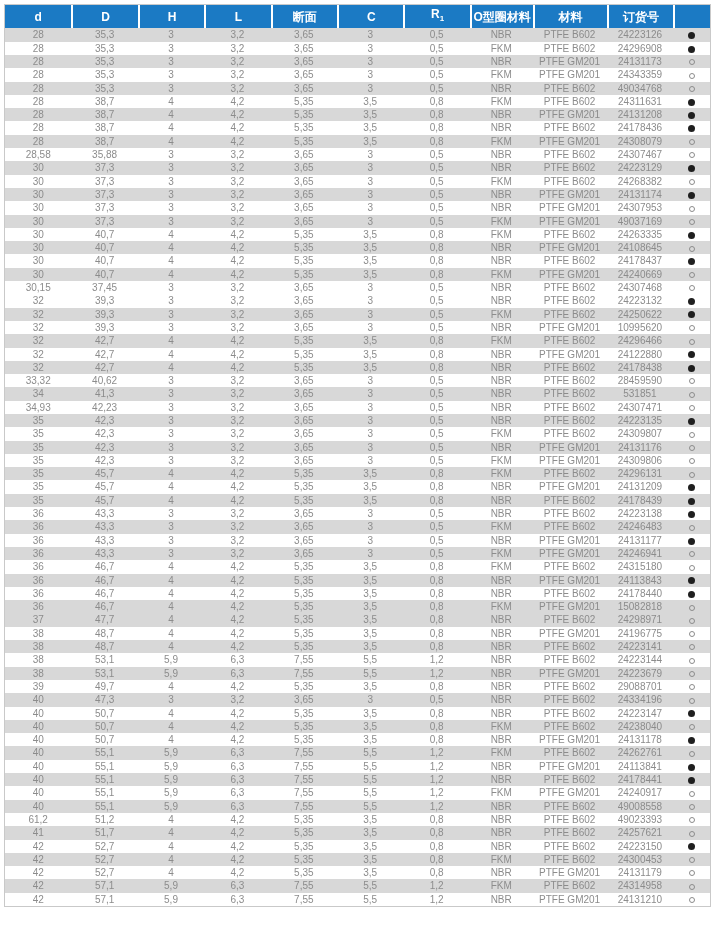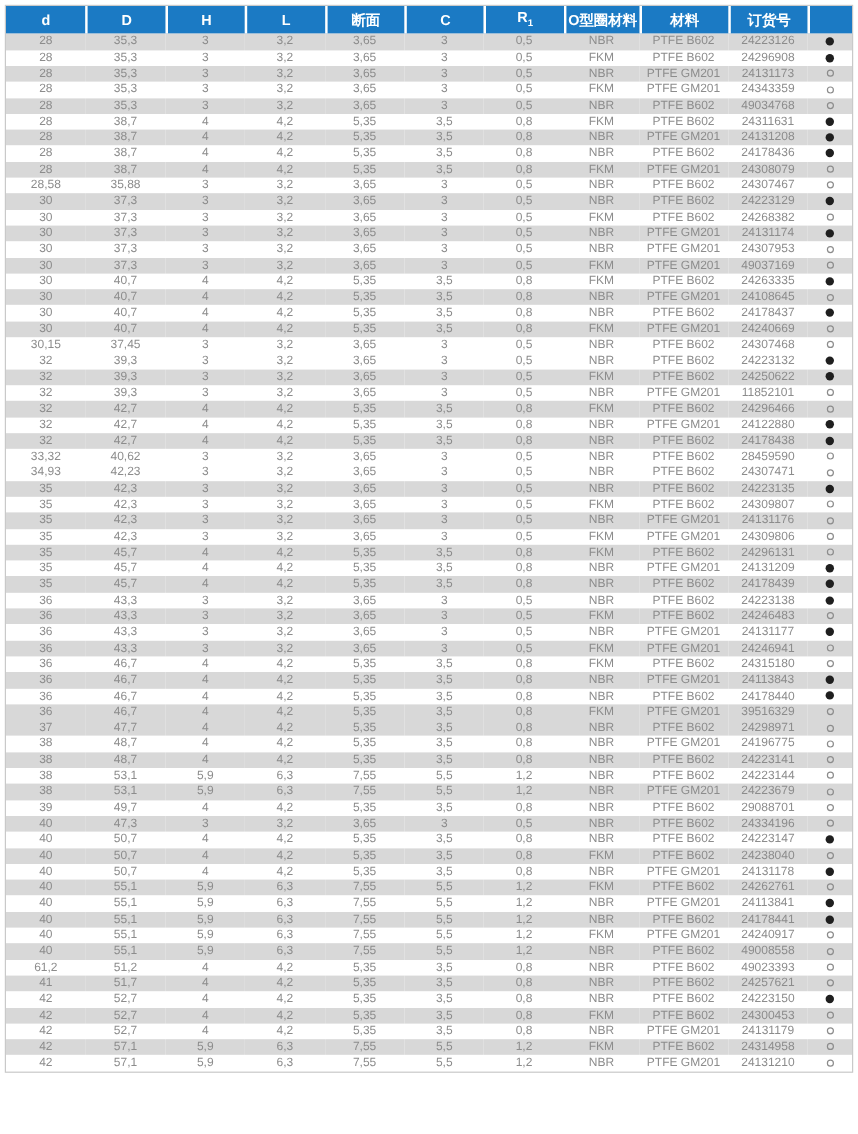--- a/index.html
+++ b/index.html
@@ -367,21 +367,21 @@
         <tr>
           <td>32</td>
           <td>39,3</td>
           <td>3</td>
           <td>3,2</td>
           <td>3,65</td>
           <td>3</td>
           <td>0,5</td>
           <td>NBR</td>
           <td>PTFE GM201</td>
-          <td>11852101</td>
+          <td>10995620</td>
           <td><span class="dot hollow"></span></td>
         </tr>
         <tr class="alt">
           <td>32</td>
           <td>42,7</td>
           <td>4</td>
           <td>4,2</td>
           <td>5,35</td>
           <td>3,5</td>
           <td>0,8</td>
@@ -422,20 +422,33 @@
           <td>3</td>
           <td>3,2</td>
           <td>3,65</td>
           <td>3</td>
           <td>0,5</td>
           <td>NBR</td>
           <td>PTFE B602</td>
           <td>28459590</td>
           <td><span class="dot hollow"></span></td>
         </tr>
+        <tr class="alt">
+          <td>34</td>
+          <td>41,3</td>
+          <td>3</td>
+          <td>3,2</td>
+          <td>3,65</td>
+          <td>3</td>
+          <td>0,5</td>
+          <td>NBR</td>
+          <td>PTFE B602</td>
+          <td>531851</td>
+          <td><span class="dot hollow"></span></td>
+        </tr>
         <tr>
           <td>34,93</td>
           <td>42,23</td>
           <td>3</td>
           <td>3,2</td>
           <td>3,65</td>
           <td>3</td>
           <td>0,5</td>
           <td>NBR</td>
           <td>PTFE B602</td>
@@ -627,21 +640,21 @@
         <tr class="alt">
           <td>36</td>
           <td>46,7</td>
           <td>4</td>
           <td>4,2</td>
           <td>5,35</td>
           <td>3,5</td>
           <td>0,8</td>
           <td>FKM</td>
           <td>PTFE GM201</td>
-          <td>39516329</td>
+          <td>15082818</td>
           <td><span class="dot hollow"></span></td>
         </tr>
         <tr class="alt">
           <td>37</td>
           <td>47,7</td>
           <td>4</td>
           <td>4,2</td>
           <td>5,35</td>
           <td>3,5</td>
           <td>0,8</td>

